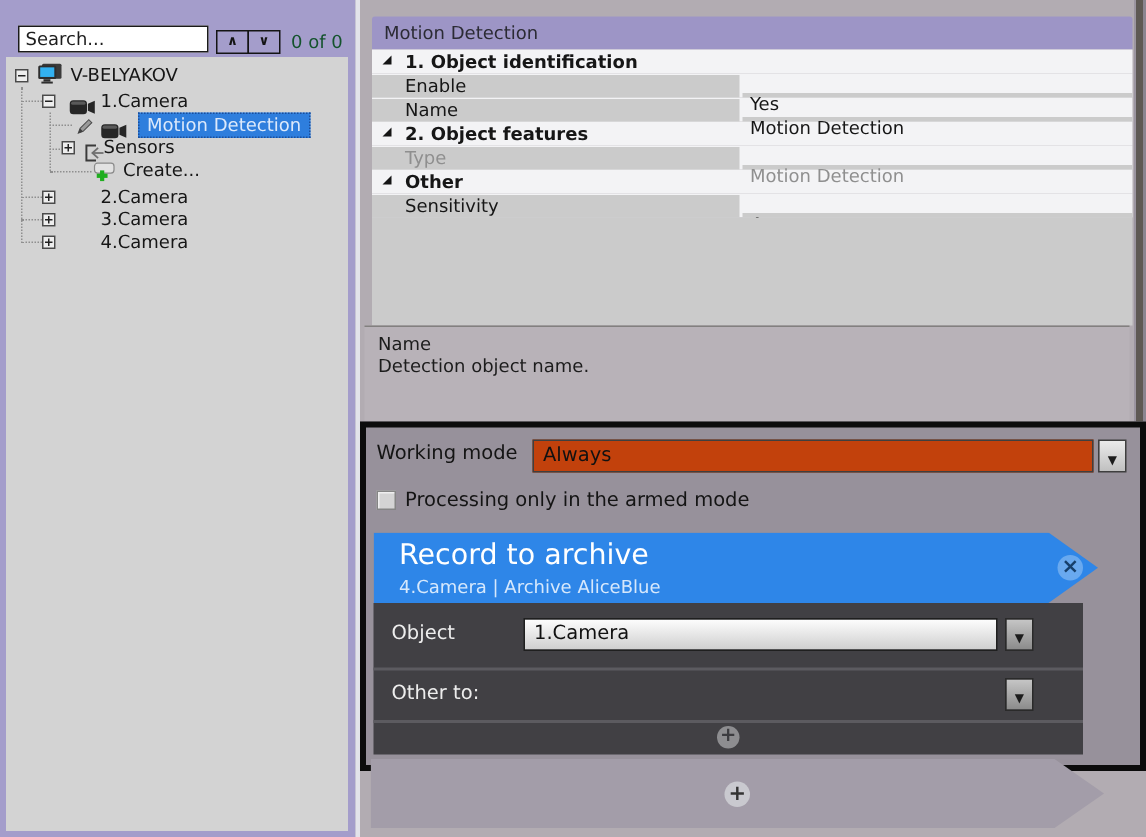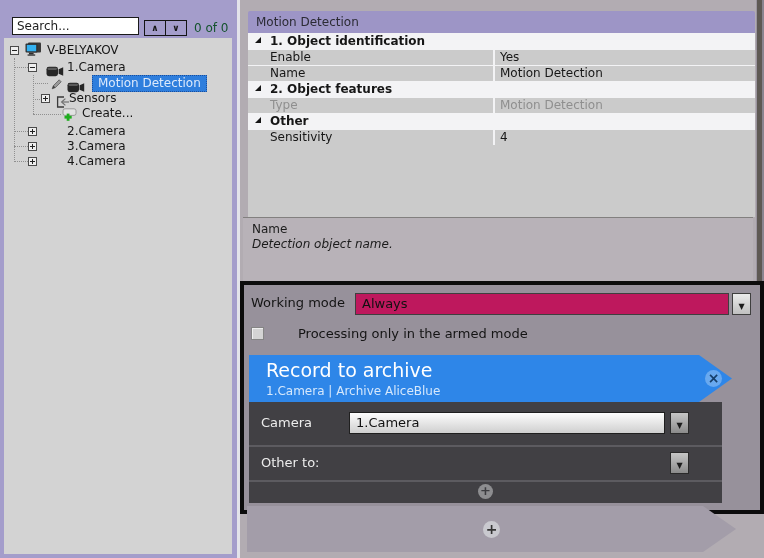--- a/index.html
+++ b/index.html
@@ -39,46 +39,46 @@
 
   
   .right-top{position:absolute;left:240px;top:0;width:516px;height:281px;background:#b2acb2;}
   .prop-header{position:absolute;left:8px;top:11px;width:507px;height:22px;background:#9d95c6;
       border-radius:2px 2px 0 0;font-size:12px;line-height:22px;padding-left:8px;color:#2b2b34;}
   .pgrid{position:absolute;left:8px;top:33px;width:507px;}
   .cat{height:16px;background:#f3f3f5;display:flex;align-items:center;font-weight:bold;font-size:12px;cursor:pointer;}
   .tri{width:0;height:0;border-left:6px solid transparent;border-bottom:6px solid #151515;margin:0 9px 2px 7px;}
   .prow{height:16px;display:flex;background:#f3f3f5;padding-top:1px;font-size:12px;}
   .cname{width:245px;background:#cbcbcb;margin-right:2px;padding-left:22px;line-height:15px;}
-  .cval{flex:1;background:#cbcbcb;padding-left:5px;line-height:15px;cursor:pointer;}
+  .cval{flex:1;background:#cbcbcb;padding-left:5px;line-height:15px;cursor:pointer;margin-top:12px;}
   .disabled .cname,.disabled .cval{color:#8f8f8f;cursor:default;}
   .grid-filler{position:absolute;left:8px;top:145px;width:507px;height:72px;background:#cbcbcb;}
   .prop-desc{position:absolute;left:3px;top:217px;width:510px;height:64px;background:#b8b2b8;
       border-top:1px solid #82807f;}
   .desc-title{position:absolute;left:9px;top:4px;font-size:12px;color:#1c1c1c;}
-  .desc-text{position:absolute;left:9px;top:19px;font-size:12px;color:#1c1c1c;font-style:italic;}
+  .desc-text{position:absolute;left:9px;top:19px;font-size:12px;color:#1c1c1c;}
 
   .right-strip{position:absolute;left:756px;top:0;width:8px;height:281px;
       background:linear-gradient(90deg,#9b95a0 0 1px,#5e5954 1px 6px,#8a8590 6px);}
 
   
   .bottom-panel{position:absolute;left:240px;top:281px;width:524px;height:233px;
       border:4px solid #0c0c0c;background:#97919b;}
   .wm-label{position:absolute;left:7px;top:10px;font-size:13px;color:#141414;}
   .combo{position:absolute;border:1px solid #3f3f3f;font-size:13px;color:#111;
       line-height:20px;padding-left:6px;white-space:nowrap;overflow:hidden;cursor:pointer;}
-  .combo.light{background:#be185d;}
+  .combo.light{background:#c2410c;}
   .combo.grad{background:linear-gradient(180deg,#fdfdfd,#cfcfcf);border-color:#1f1f1f;}
   .arrow-btn{position:absolute;border:1px solid #3f3f3f;text-align:center;cursor:pointer;}
   .arrow-btn .ar{font-size:8px;color:#1c1c1c;line-height:20px;}
   .arrow-btn.light{background:linear-gradient(180deg,#ebebeb,#c0c0c0);}
   .arrow-btn.dark{background:linear-gradient(180deg,#c6c6c6,#8b8b8b);border-color:#2a2a2a;}
   .checkbox{position:absolute;left:7px;top:42px;width:13px;height:13px;background:#d4d4d4;
       border:1px solid #858585;box-shadow:inset 1px 1px 0 #efefef;cursor:pointer;}
-  .cb-label{position:absolute;left:26px;top:41px;font-size:13px;color:#141414;margin-left:28px;}
+  .cb-label{position:absolute;left:26px;top:41px;font-size:13px;color:#141414;}
 
   .banner{position:absolute;left:5px;top:70px;width:483px;height:47px;background:#2e86e8;
       clip-path:polygon(0 0,450px 0,483px 50%,450px 100%,0 100%);}
   .banner-title{position:absolute;left:17px;top:4px;font-size:19px;color:#ffffff;}
   .banner-sub{position:absolute;left:17px;top:29px;font-size:12px;color:#d6e8fc;}
   .close-btn{position:absolute;left:456px;top:15px;width:17px;height:17px;border-radius:50%;
       background:#69a9ef;color:#163f6b;font:bold 14px/16px "DejaVu Sans",sans-serif;
       text-align:center;cursor:pointer;}
 
   .dark-panel{position:absolute;left:5px;top:117px;width:473px;height:101px;background:#414044;}
@@ -224,26 +224,26 @@
     <div class="combo light" style="left:111px;top:8px;width:374px;height:22px">Always</div>
     <div class="arrow-btn light" style="left:488px;top:8px;width:19px;height:22px">
       <span class="ar">▼</span>
     </div>
 
     <div class="checkbox"></div>
     <span class="cb-label">Processing only in the armed mode</span>
 
     <div class="banner">
       <span class="banner-title">Record to archive</span>
-      <span class="banner-sub">1.Camera | Archive AliceBlue</span>
+      <span class="banner-sub">4.Camera | Archive AliceBlue</span>
       <div class="close-btn">×</div>
     </div>
 
     <div class="dark-panel">
-      <span class="dp-label" style="left:12px;top:13px">Camera</span>
+      <span class="dp-label" style="left:12px;top:13px">Object</span>
       <div class="combo grad" style="left:100px;top:10px;width:316px;height:22px">1.Camera</div>
       <div class="arrow-btn dark" style="left:421px;top:10px;width:19px;height:22px">
         <span class="ar">▼</span>
       </div>
       <div class="dp-sep" style="top:43px"></div>
       <span class="dp-label" style="left:12px;top:53px">Other to:</span>
       <div class="arrow-btn dark" style="left:421px;top:50px;width:19px;height:22px">
         <span class="ar">▼</span>
       </div>
       <div class="dp-sep" style="top:78px"></div>

